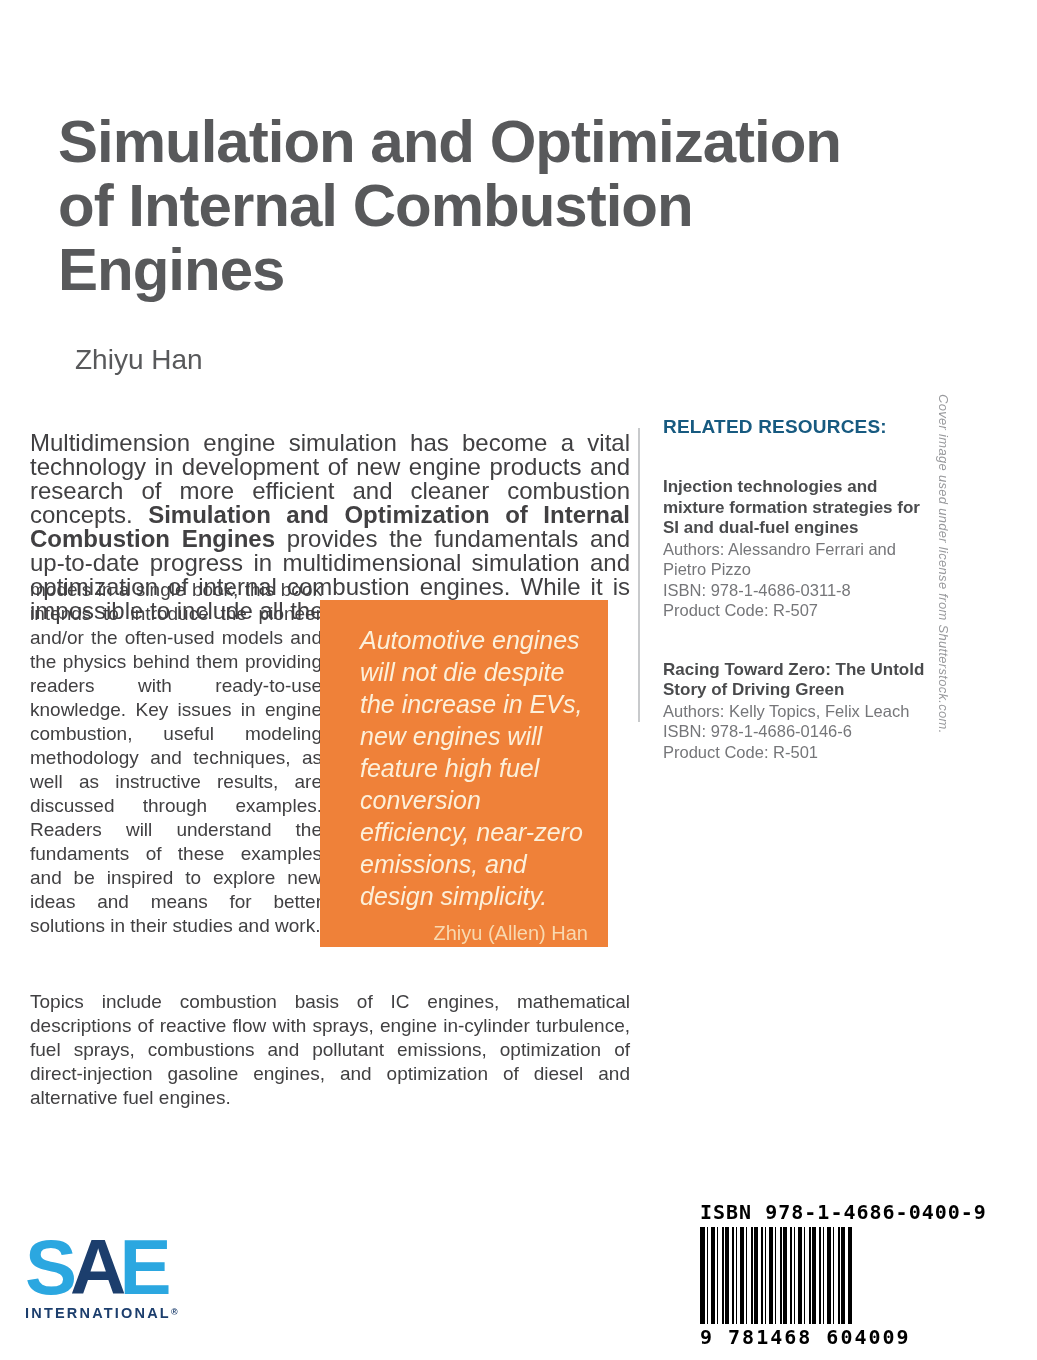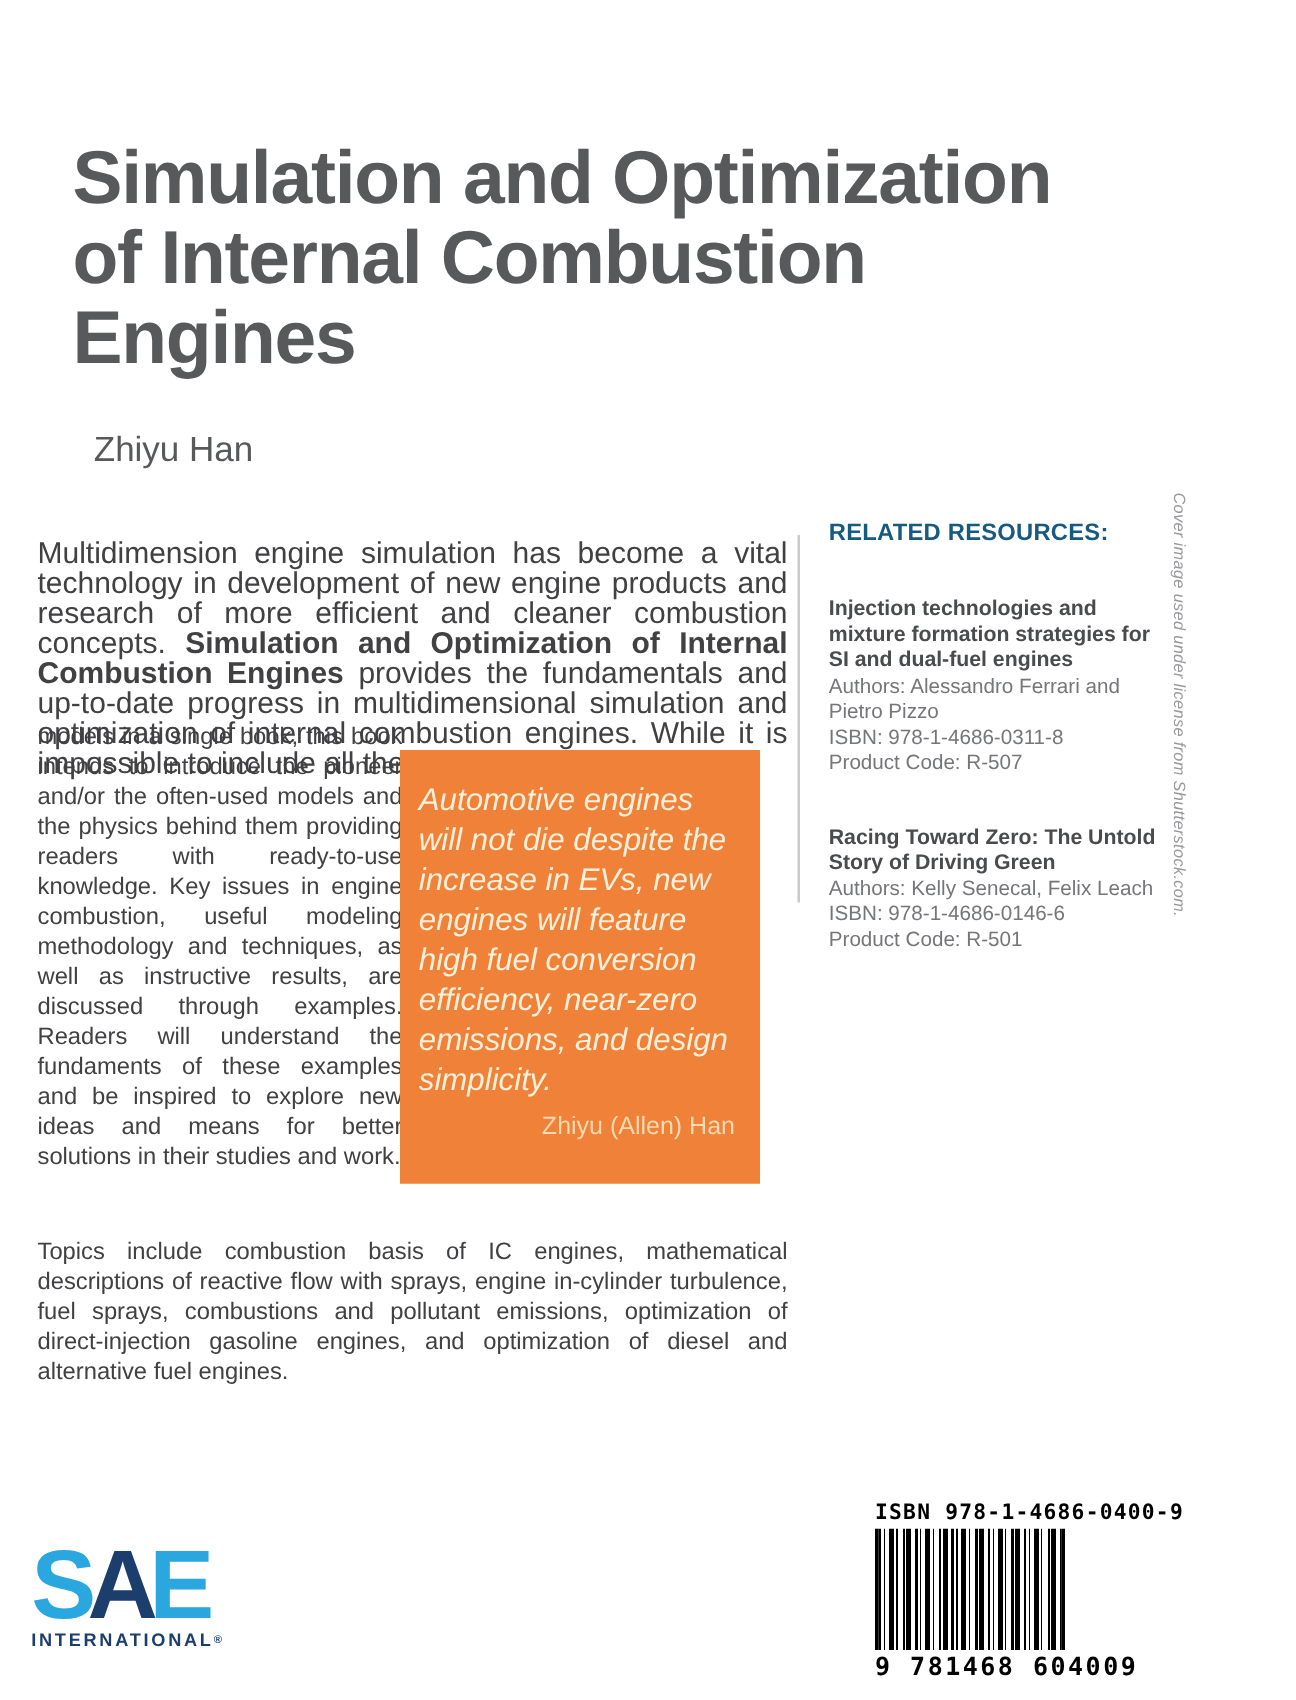--- a/index.html
+++ b/index.html
@@ -14,21 +14,21 @@
 
   .author { position:absolute; left:31px; top:344px; font-size:28px; color:var(--title_gray);margin-left:44px; }
 
   .intro { position:absolute; left:30px; top:431px; width:600px;
     font-size:24px; line-height:24px; color:var(--body_text); text-align:justify; }
 
   .left-col { position:absolute; left:30px; top:578px; width:292px;
     font-size:19px; line-height:24px; color:var(--body_text); text-align:justify; }
 
   .quote-box { position:absolute; left:320px; top:600px; width:288px; height:347px;
-    background:var(--accent_orange); padding:24px 20px 0 15px; }
+    background:var(--accent_orange); padding:24px 20px 0 40px; }
   .quote-text { font-size:25px; line-height:32px; font-style:italic; color:var(--quote_text); }
   .quote-attrib { margin-top:10px; text-align:right; font-size:20px; font-weight:normal;
     color:var(--quote_attrib); }
 
   .divider { position:absolute; left:638px; top:428px; width:2px; height:294px;
     background:var(--divider_gray); }
 
   .related { position:absolute; left:663px; top:416px; width:266px; }
   .related-heading { font-size:19px; font-weight:bold; color:var(--heading_blue); letter-spacing:0.2px; }
   .resource { margin-top:13px; }
@@ -45,21 +45,21 @@
   .sae-logo { position:absolute; left:25px; top:1230px; }
   .sae-letters { font-size:78px; font-weight:bold; letter-spacing:-7px; line-height:74px; }
   .sae-s, .sae-e { color:var(--sae_light_blue); }
   .sae-a { color:var(--sae_navy); }
   .sae-sub { margin-top:1px; font-size:14.5px; font-weight:bold; color:var(--sae_navy);
     letter-spacing:2.2px; white-space:nowrap; }
   .sae-reg { font-size:9px; vertical-align:3px; letter-spacing:0; }
 
   .barcode-block { position:absolute; left:700px; top:1200px; width:235px; }
   .mono { font-family:"DejaVu Sans Mono", monospace; font-weight:bold; color:#000; }
-  .barcode-isbn { text-align:center; font-size:17px; letter-spacing:1px; white-space:nowrap; }
+  .barcode-isbn { text-align:center; font-size:20px; letter-spacing:1px; white-space:nowrap; }
   .barcode-row { display:flex; align-items:flex-start; margin-top:3px; }
   .main-wrap { width:152px; }
   .bars-main { height:97px; border-left:3px solid #000; border-right:3px solid #000;
     background:repeating-linear-gradient(90deg,
       #000 0 2px, #fff 2px 4px, #000 4px 5px, #fff 5px 8px,
       #000 8px 12px, #fff 12px 14px, #000 14px 15px, #fff 15px 19px,
       #000 19px 21px, #fff 21px 22px, #000 22px 26px, #fff 26px 29px); }
   .main-num { margin-top:1px; text-align:left; font-size:20px; letter-spacing:2px; white-space:nowrap; }
   .supp-wrap { margin-left:12px; width:66px; }
   .supp-num { text-align:center; font-size:16px; letter-spacing:1px; }
@@ -97,21 +97,21 @@
 
     <div class="resource">
       <div class="resource-title">Injection technologies and mixture formation strategies for SI and dual-fuel engines</div>
       <div class="resource-meta">Authors: Alessandro Ferrari and Pietro Pizzo</div>
       <div class="resource-meta">ISBN: 978-1-4686-0311-8</div>
       <div class="resource-meta">Product Code: R-507</div>
     </div>
 
     <div class="resource">
       <div class="resource-title">Racing Toward Zero: The Untold Story of Driving Green</div>
-      <div class="resource-meta">Authors: Kelly Senecal, Felix Leach</div>
+      <div class="resource-meta">Authors: Kelly Topics, Felix Leach</div>
       <div class="resource-meta">ISBN: 978-1-4686-0146-6</div>
       <div class="resource-meta">Product Code: R-501</div>
     </div>
   </div>
 
   <div class="license-note">Cover image used under license from Shutterstock.com.</div>
 
   <div class="topics">Topics include combustion basis of IC engines, mathematical descriptions of reactive flow with sprays, engine in-cylinder turbulence, fuel sprays, combustions and pollutant emissions, optimization of direct-injection gasoline engines, and optimization of diesel and alternative fuel engines.</div>
 
   <div class="sae-logo">

